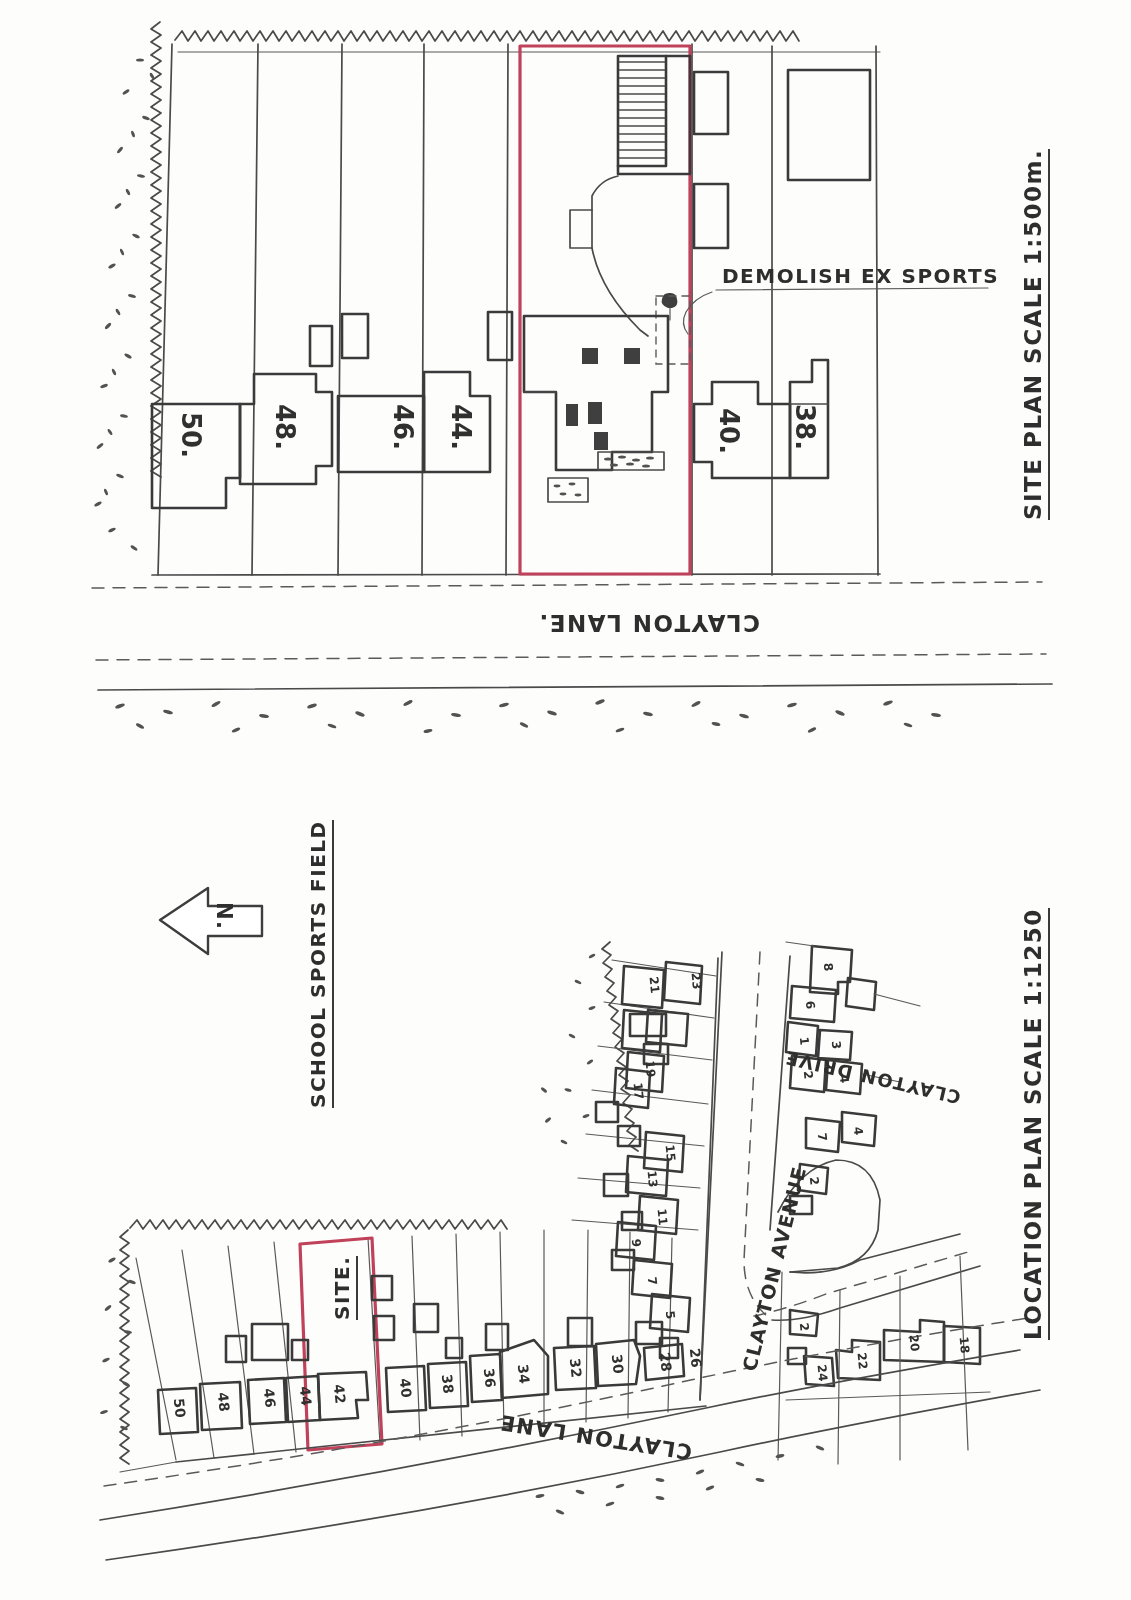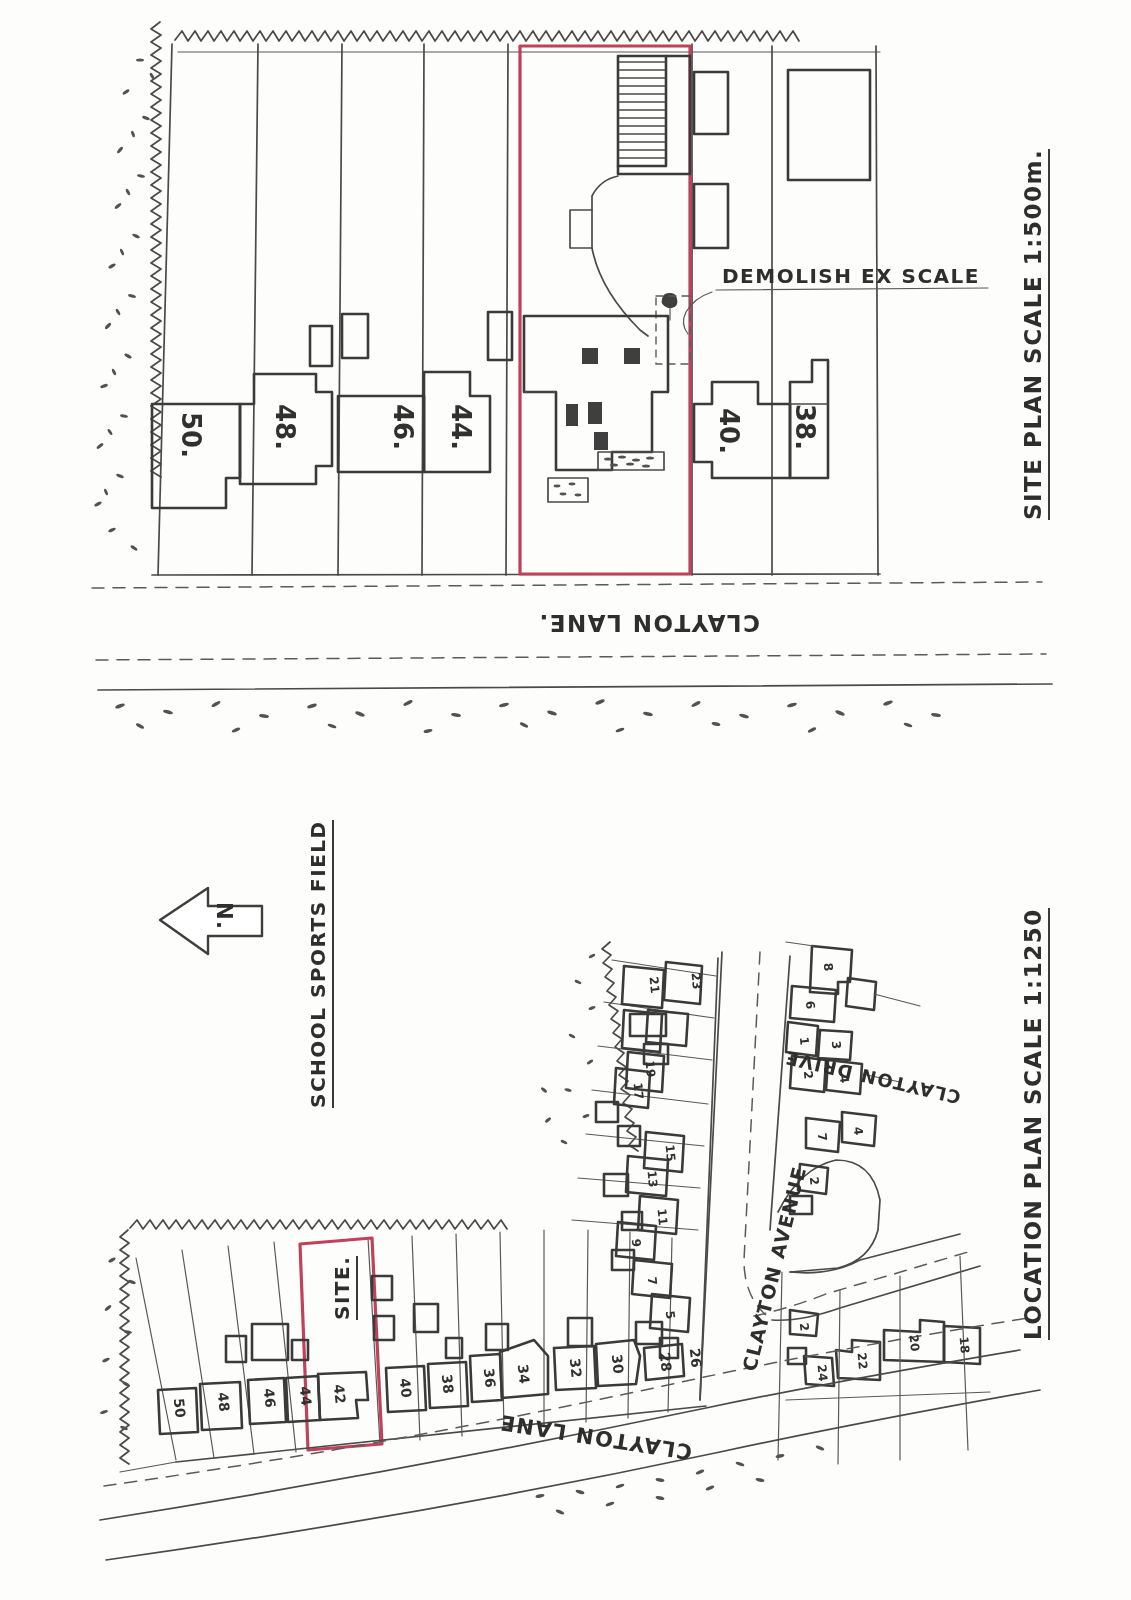--- a/index.html
+++ b/index.html
@@ -271,21 +271,21 @@
       </g>
     </svg>
 
     <div class="num" style="position:absolute;left:168px;top:420px;transform:rotate(90deg);font-size:26px;">50.</div>
     <div class="num" style="position:absolute;left:262px;top:412px;transform:rotate(90deg);font-size:26px;">48.</div>
     <div class="num" style="position:absolute;left:380px;top:412px;transform:rotate(90deg);font-size:26px;">46.</div>
     <div class="num" style="position:absolute;left:438px;top:412px;transform:rotate(90deg);font-size:26px;">44.</div>
     <div class="num" style="position:absolute;left:706px;top:416px;transform:rotate(90deg);font-size:26px;">40.</div>
     <div class="num" style="position:absolute;left:782px;top:412px;transform:rotate(90deg);font-size:26px;">38.</div>
 
-    <div class="hand" style="position:absolute;left:722px;top:264px;font-size:20px;">DEMOLISH EX SCALE</div>
+    <div class="hand" style="position:absolute;left:722px;top:264px;font-size:20px;">DEMOLISH EX SPORTS</div>
 
     <div class="hand" style="position:absolute;left:760px;top:636px;transform:rotate(180deg);font-size:23px;">CLAYTON LANE.</div>
 
     <div class="hand ul" style="position:absolute;left:1020px;top:520px;transform:rotate(-90deg);font-size:23px;">SITE PLAN SCALE 1:500m.</div>
   </div>
 
   <div class="panel" style="left:0;top:760px;width:1131px;height:840px;">
 
     <svg width="1131" height="840" viewBox="0 0 1131 840">
 

